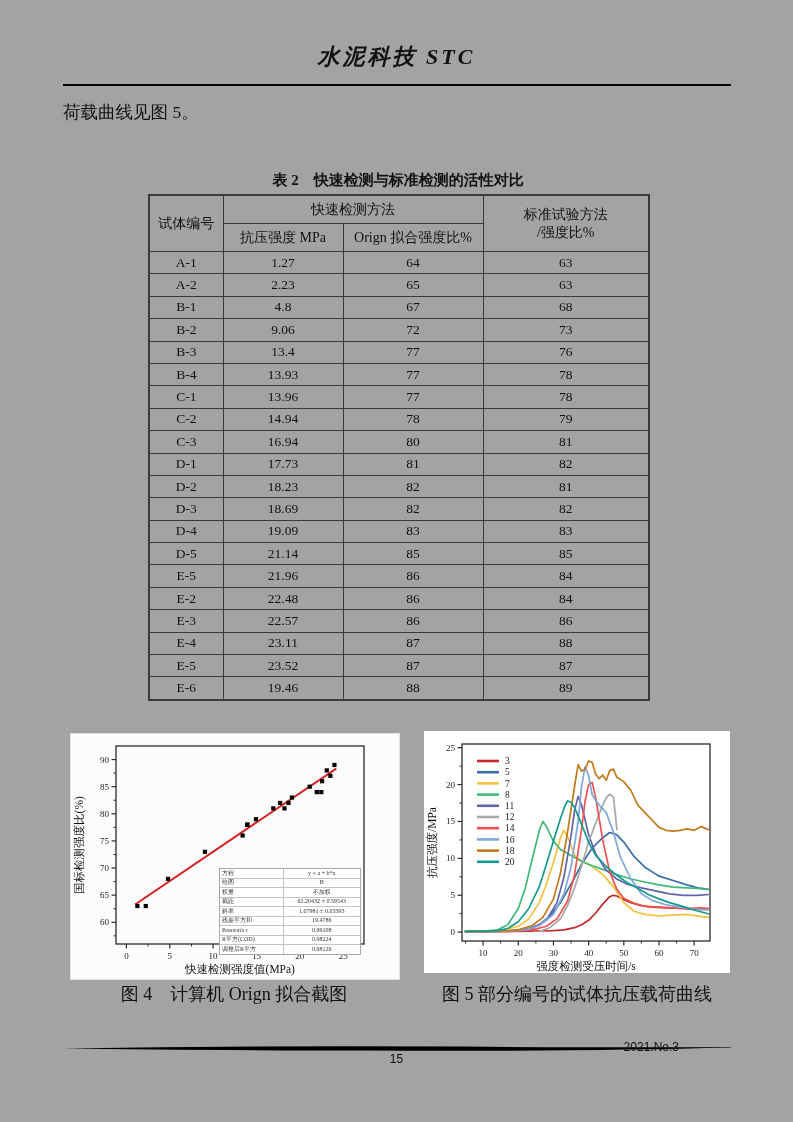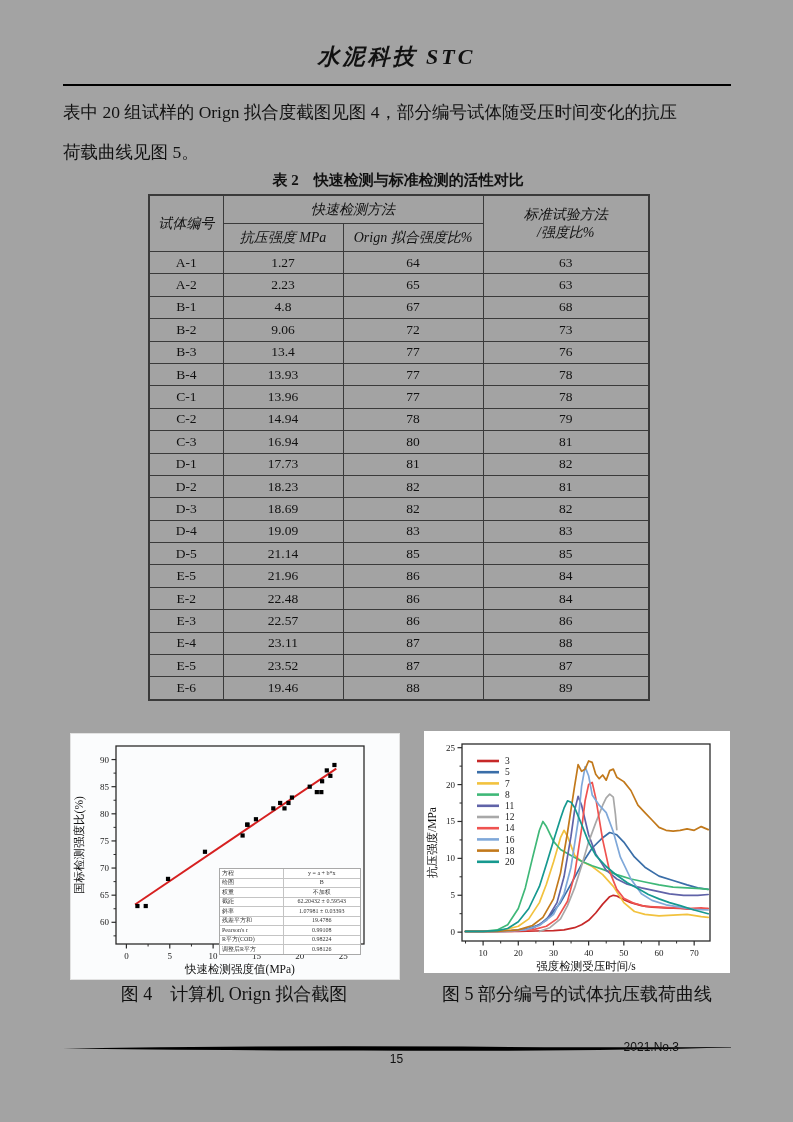--- a/index.html
+++ b/index.html
@@ -10,21 +10,21 @@
   .journal-title{
     position:absolute;top:42px;left:0;width:100%;text-align:center;
     font-size:22px;font-weight:700;letter-spacing:3px;font-style:italic;
   }
   .header-rule{position:absolute;top:84px;left:63px;width:668px;height:0;border-top:2.4px solid #000;}
   .intro{position:absolute;top:92px;left:63px;width:670px;font-size:17.5px;line-height:40px;}
   .tbl-title{position:absolute;top:171px;left:148px;width:500px;text-align:center;font-size:15px;font-weight:700;}
   .t2wrap{position:absolute;top:194px;left:148px;width:500px;}
   table.t2{border-collapse:collapse;width:500px;border:2px solid #3a3a3a;table-layout:fixed;}
   table.t2 th,table.t2 td{border:1px solid #3a3a3a;text-align:center;font-weight:400;font-size:13.5px;padding:0;}
-  table.t2 thead th{height:27px;font-size:14px;font-style:italic;}
+  table.t2 thead th{height:27px;font-size:14px;}
   table.t2 tbody td{height:21.4px;}
   .fig{position:absolute;}
   #fig4{top:733px;left:70px;width:328px;height:245px;background:#fbfcfd;border:1px solid #e2e2e2;}
   #fig5{top:731px;left:424px;width:306px;height:242px;background:#fff;}
   .inset{
     position:absolute;left:148px;top:134px;width:140px;background:#fff;
     border:1px solid #a9a9a9;font-size:6px;line-height:1.25;color:#333;
   }
   .inset-row{display:flex;border-bottom:0.5px solid #c4c4c4;}
   .inset-row:last-child{border-bottom:none;}
@@ -41,21 +41,20 @@
 </style>
 </head>
 <body>
 
 <div class="page">
 
   <div class="journal-title">水泥科技 STC</div>
   <div class="header-rule"></div>
 
   <div class="intro">
-    <div>表中 20 组试样的 Orign 拟合度截图见图 4，部分编号试体随受压时间变化的抗压</div>
     <div>荷载曲线见图 5。</div>
   </div>
 
   <div class="tbl-title">表 2　快速检测与标准检测的活性对比</div>
 
   <div class="t2wrap">
     <table class="t2">
       <colgroup>
           <col style="width:74px">
           <col style="width:120px">

